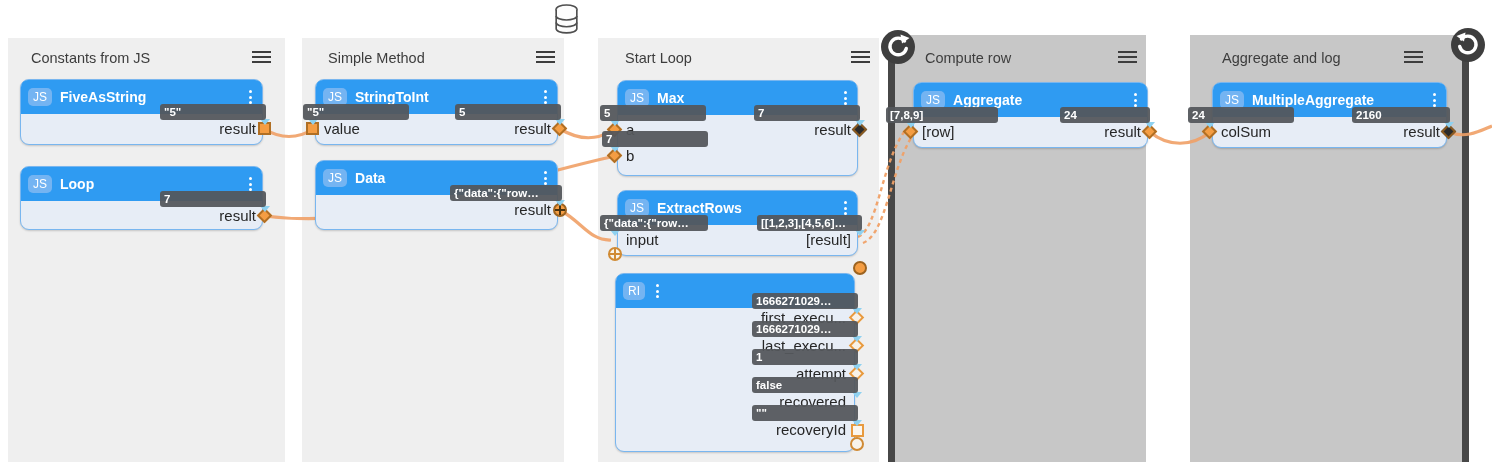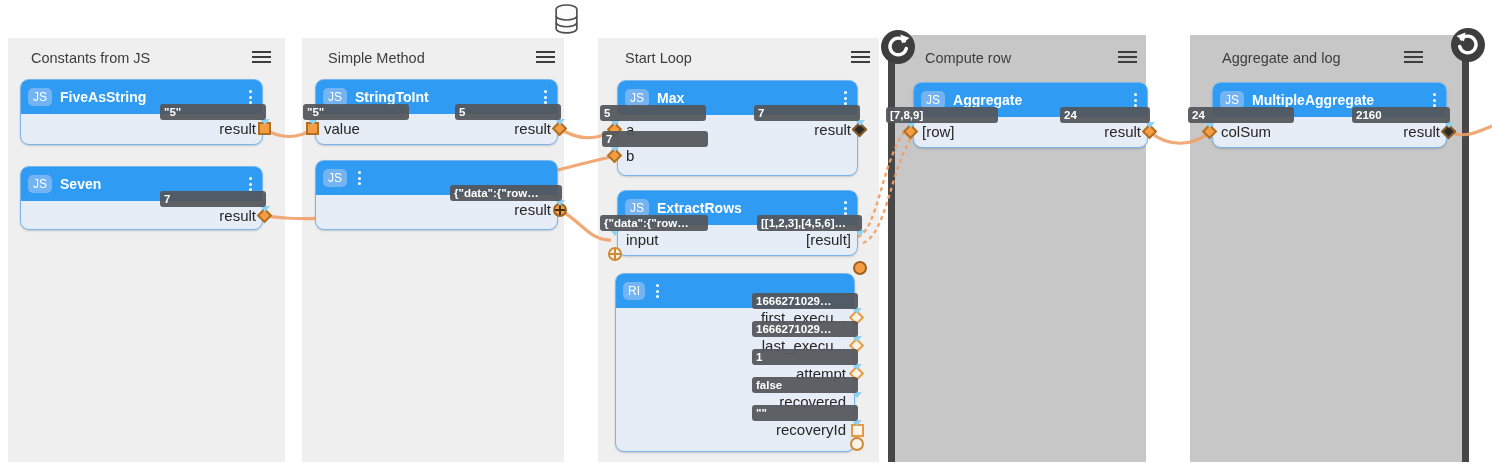--- a/index.html
+++ b/index.html
@@ -134,21 +134,21 @@
           <i></i>
           <i></i>
           <i></i>
         </span>
       </div>
   </div>
 
   <div class="node" style="left:20px;top:166px;width:243px;height:64px;">
     <div class="nhead">
         <span class="badge">JS</span>
-        <span class="ntitle">Seven</span>
+        <span class="ntitle">Loop</span>
         <span class="kebab">
           <i></i>
           <i></i>
           <i></i>
         </span>
       </div>
   </div>
 
   <div class="node" style="left:315px;top:79px;width:243px;height:66px;">
     <div class="nhead">
@@ -158,20 +158,21 @@
           <i></i>
           <i></i>
           <i></i>
         </span>
       </div>
   </div>
 
   <div class="node" style="left:315px;top:160px;width:243px;height:70px;">
     <div class="nhead">
         <span class="badge">JS</span>
+        <span class="ntitle">Data</span>
         <span class="kebab">
           <i></i>
           <i></i>
           <i></i>
         </span>
       </div>
   </div>
 
   <div class="node" style="left:617px;top:80px;width:241px;height:96px;">
     <div class="nhead">

